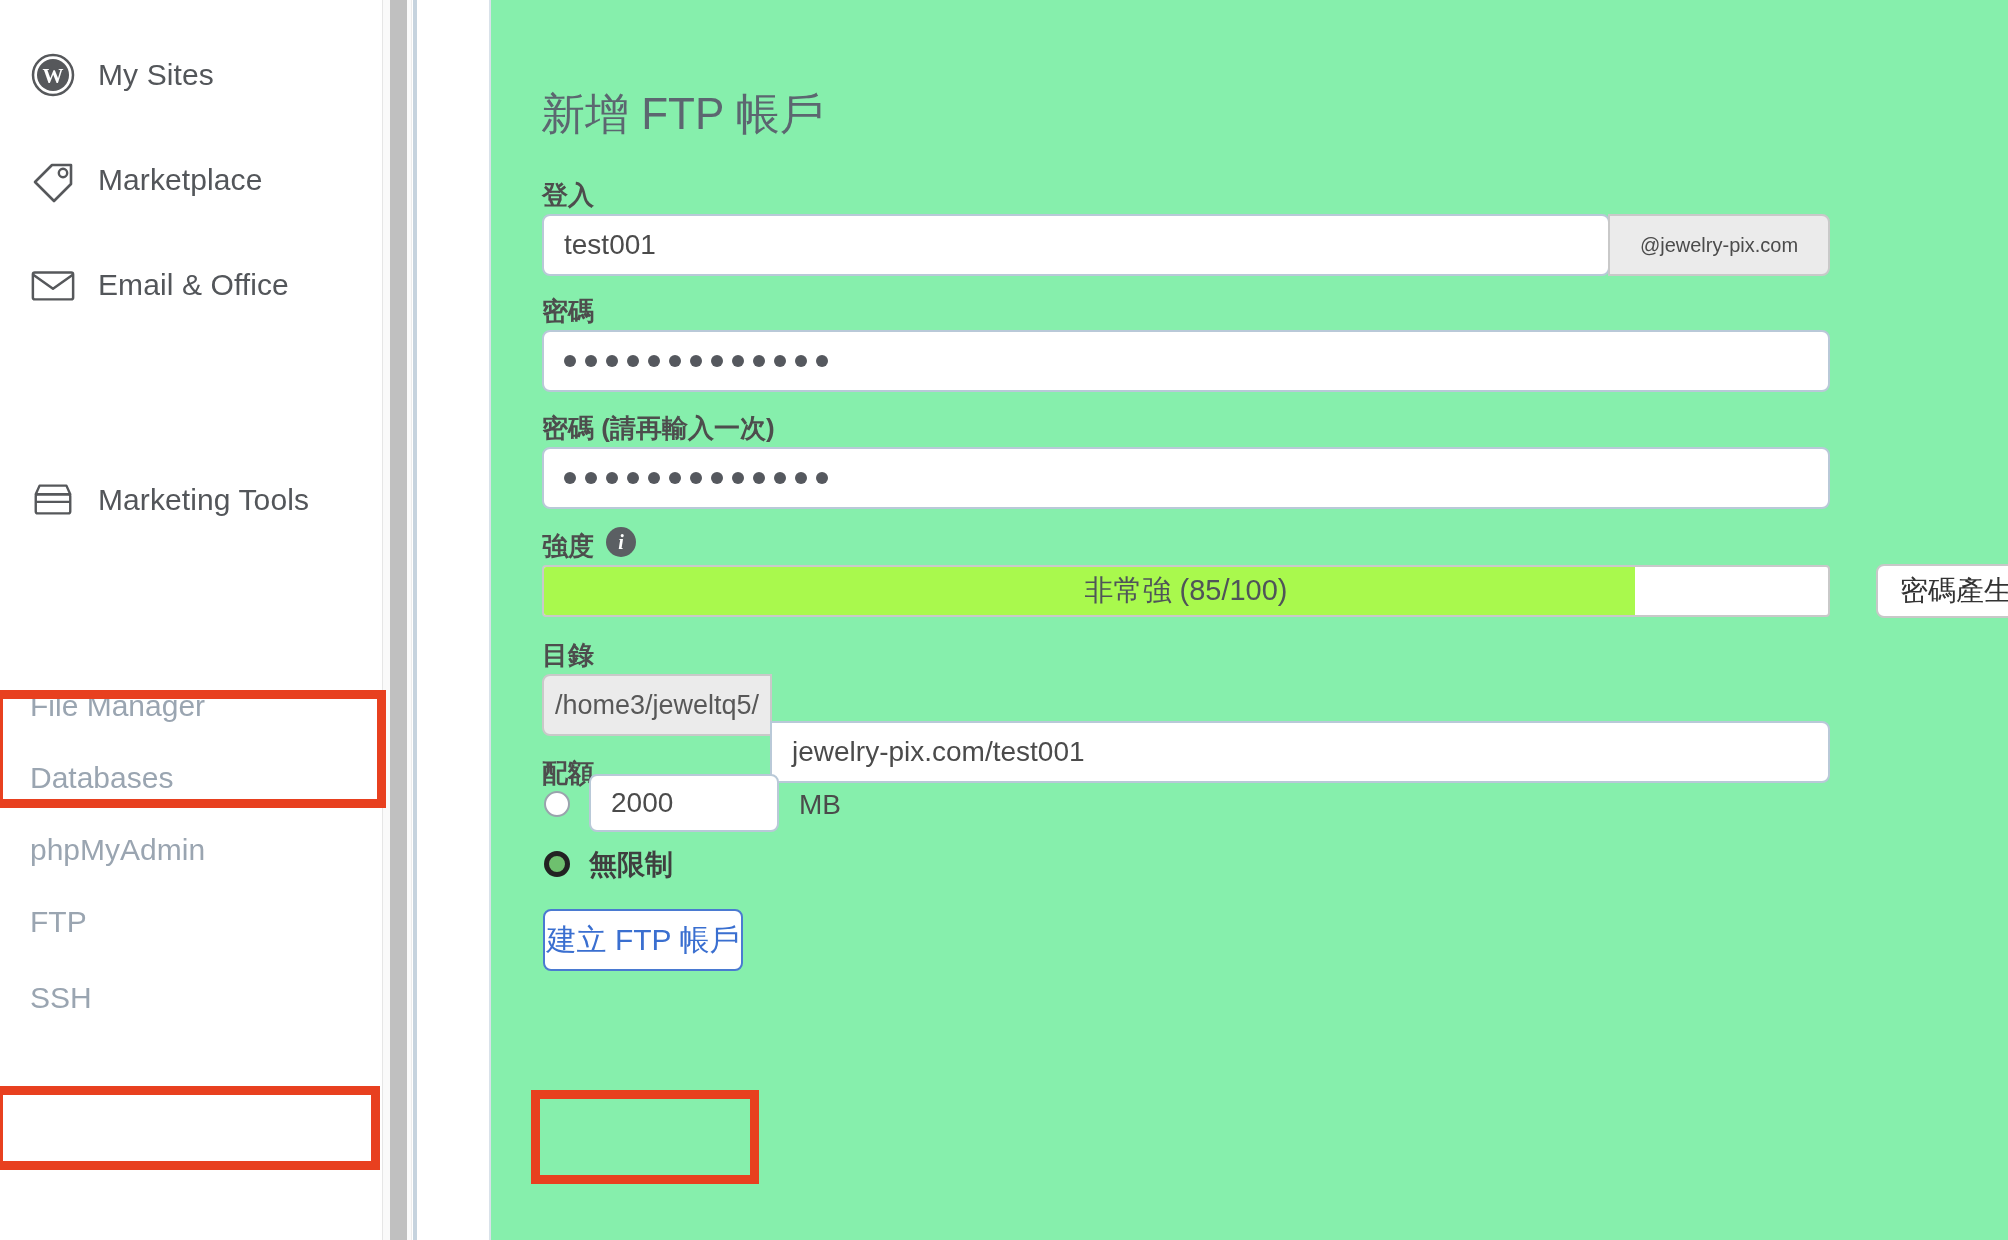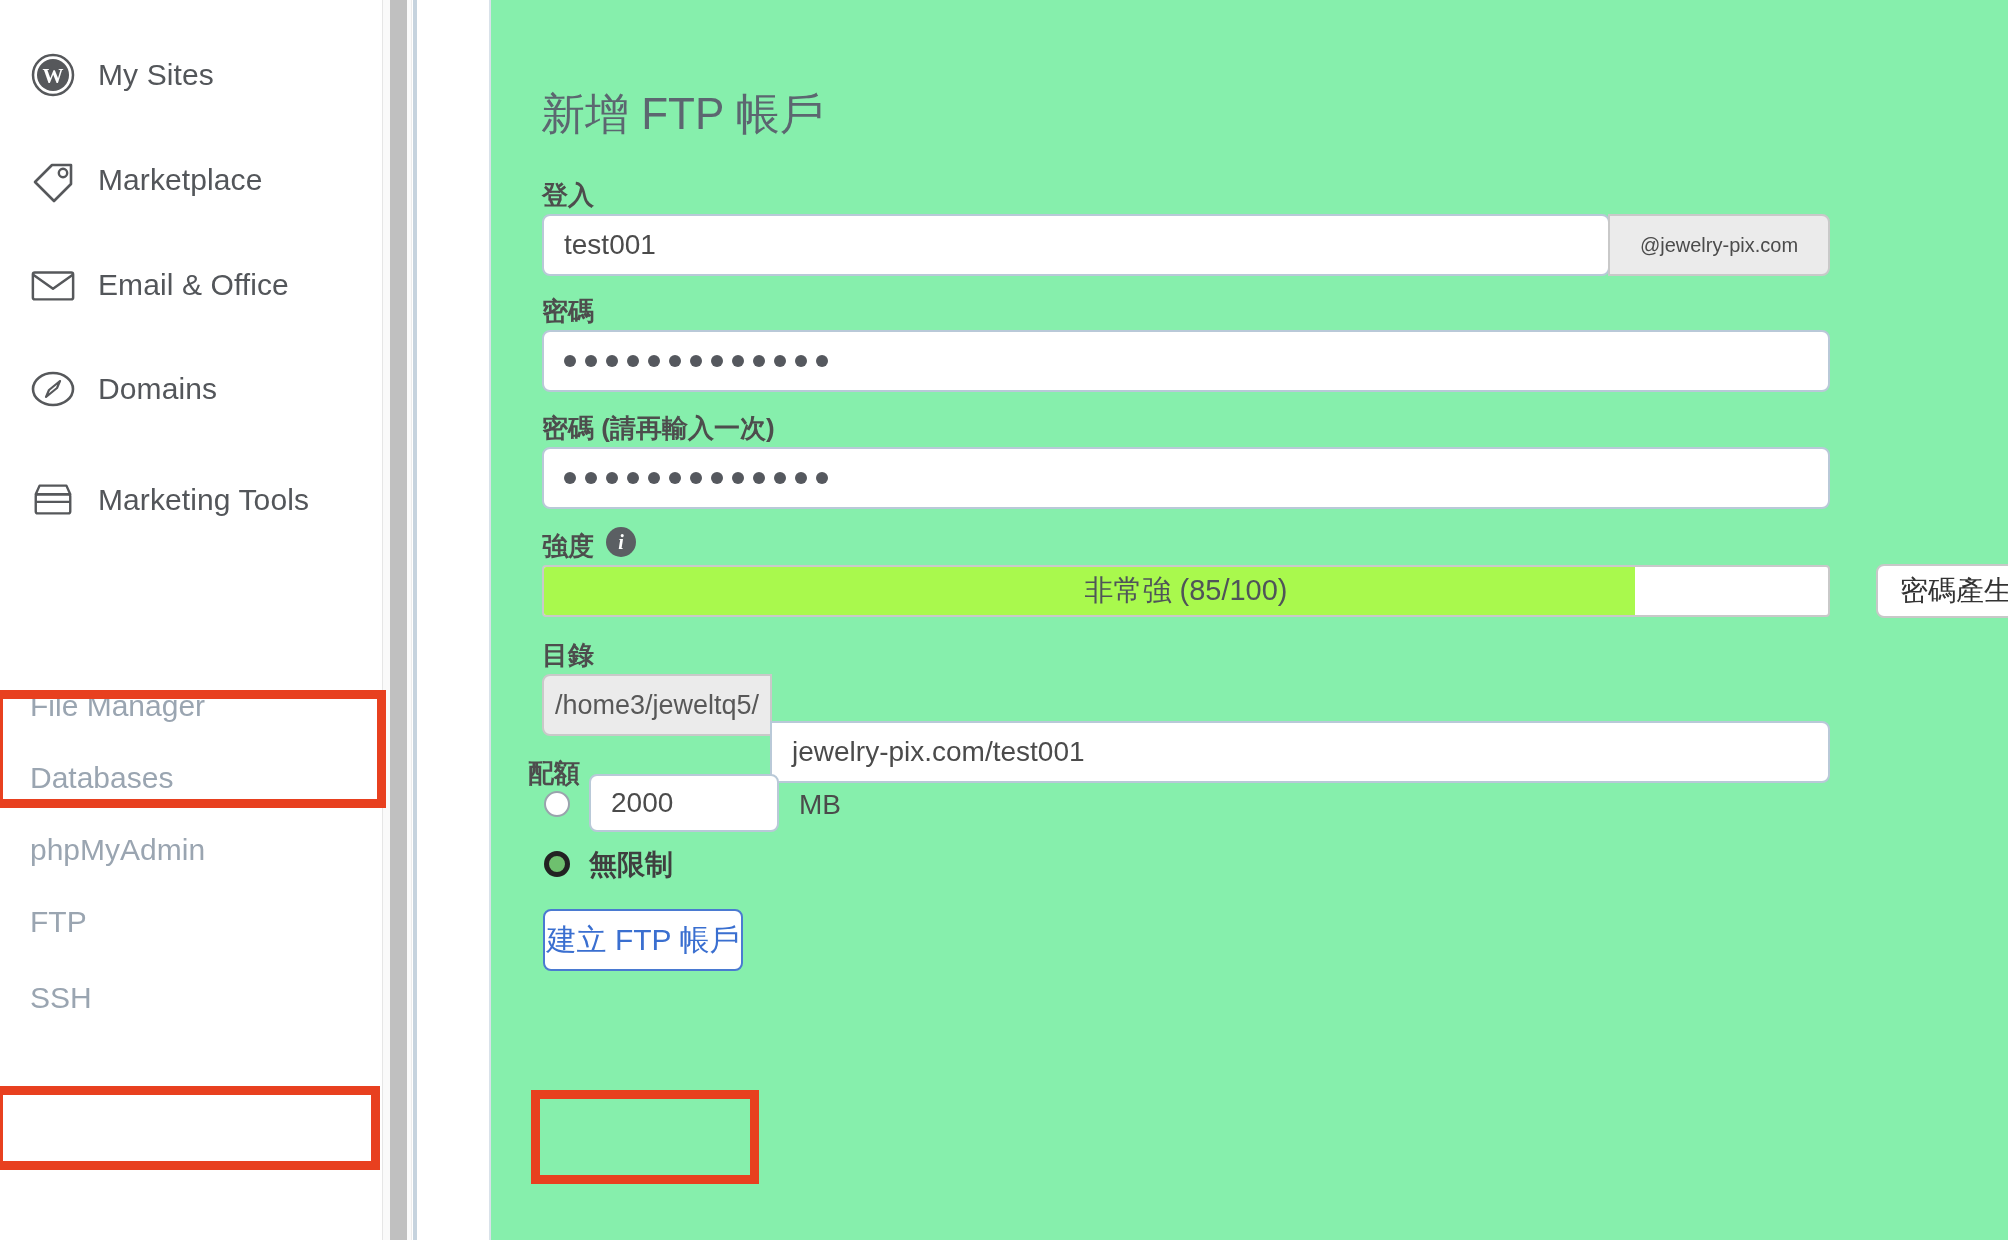--- a/index.html
+++ b/index.html
@@ -340,29 +340,20 @@
   <div class="nav-main-item" style="top:248px;">
     <span class="nav-icon">
       <svg width="48" height="44" viewBox="0 0 48 44">
         <rect x="3" y="9" width="42" height="28" rx="2" fill="none" stroke="#56585b" stroke-width="2.6"></rect>
         <path d="M3 11 L24 26 L45 11" fill="none" stroke="#56585b" stroke-width="2.6" stroke-linejoin="round"></path>
       </svg>
     </span>
     <span class="nav-label">Email &amp; Office</span>
   </div>
 
-  <div class="nav-main-item" style="top:352px;">
-    <span class="nav-icon">
-      <svg width="46" height="40" viewBox="0 0 46 40">
-        <ellipse cx="23" cy="20" rx="20" ry="16" fill="none" stroke="#56585b" stroke-width="2.6"></ellipse>
-        <path d="M30 12 L19 21 L16 28 L27 19 Z" fill="none" stroke="#56585b" stroke-width="2.2" stroke-linejoin="round"></path>
-      </svg>
-    </span>
-    <span class="nav-label">Domains</span>
-  </div>
 
   <div class="nav-main-item" style="top:463px;">
     <span class="nav-icon">
       <svg width="48" height="40" viewBox="0 0 48 40">
         <path d="M6 14 L10 5 L38 5 L42 14 Z" fill="none" stroke="#56585b" stroke-width="2.5" stroke-linejoin="round"></path>
         <rect x="6" y="14" width="36" height="20" rx="2" fill="none" stroke="#56585b" stroke-width="2.5"></rect>
         <path d="M6 22 L42 22" stroke="#56585b" stroke-width="2.2"></path>
       </svg>
     </span>
     <span class="nav-label">Marketing Tools</span>
@@ -447,21 +438,21 @@
     <div id="strength-fill" style="width: 85%; background: rgb(169, 249, 77);"></div>
     <div id="strength-text">非常強 (85/100)</div>
   </div>
 
   <div class="btn-outline" style="left:1385px; top:564px; width:188px; height:54px;">密碼產生器</div>
 
   <div class="field-label" style="left:51px; top:638px;">目錄</div>
   <div class="addon-left" style="left:51px; top:674px; width:230px; height:62px;">/home3/jeweltq5/</div>
   <div class="txt-input" style="left:279px; top:674px; width:1060px; height:62px; border-radius:0 8px 8px 0;margin-top:47px;">jewelry-pix.com/test001</div>
 
-  <div class="field-label" style="left:37px; top:756px;">配額</div>
+  <div class="field-label" style="left:51px; top:756px;">配額</div>
 
   <div class="radio" style="left:53px; top:791px;"></div>
   <div class="txt-input" style="left:98px; top:774px; width:190px; height:58px;">2000</div>
   <div class="plain-text" style="left:308px; top:789px;">MB</div>
 
   <div class="radio checked" style="left:53px; top:851px;"></div>
   <div class="bold-text" style="left:98px; top:846px;">無限制</div>
 
   <div class="btn-primary-outline" style="left:52px; top:909px; width:200px; height:62px;">建立 FTP 帳戶</div>
 </div>

